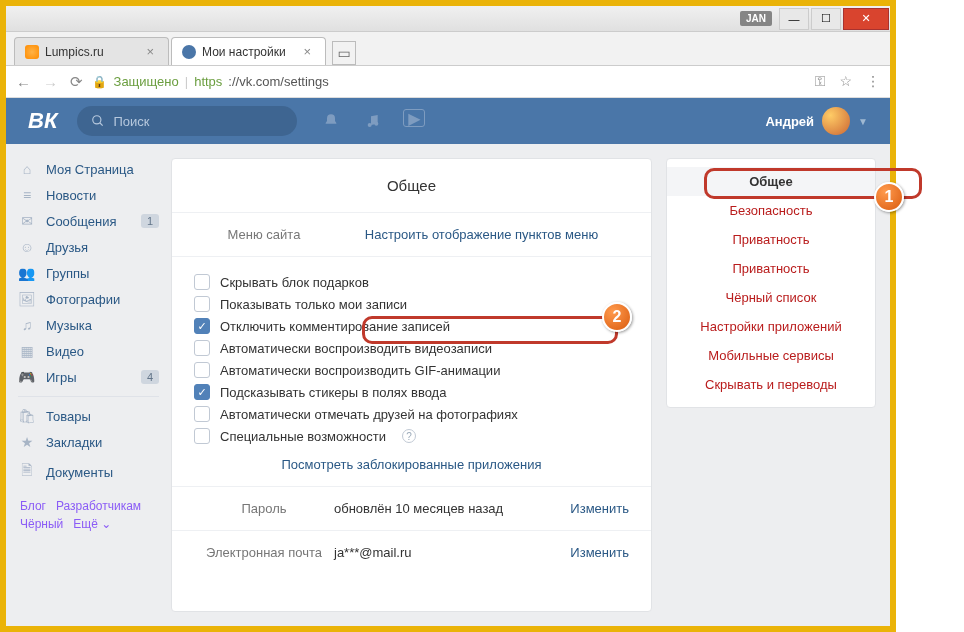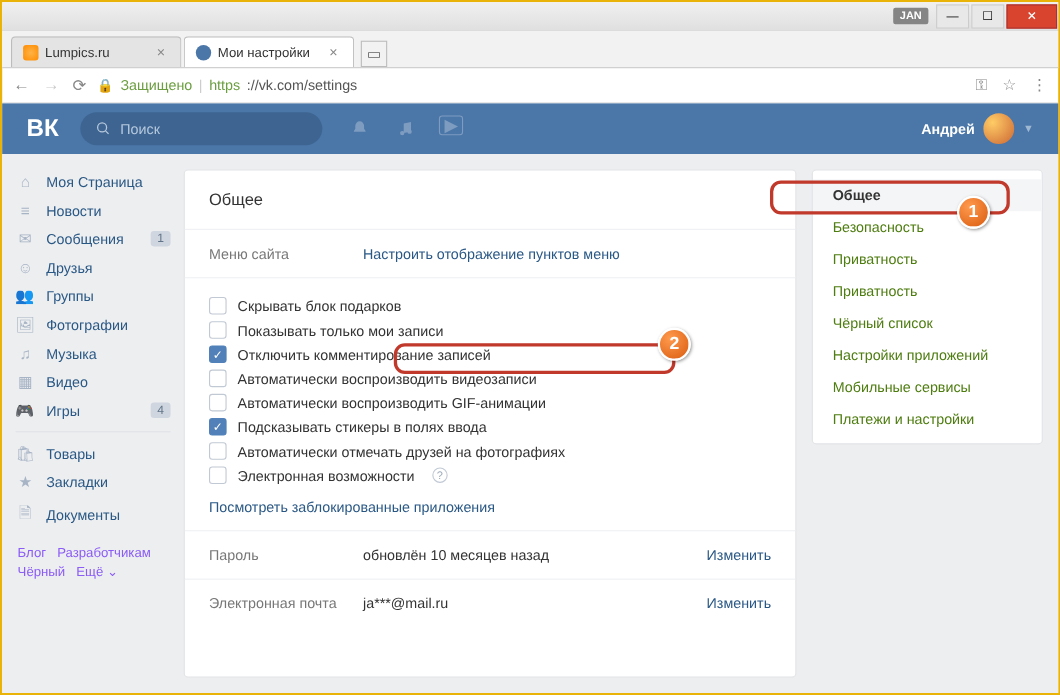--- a/index.html
+++ b/index.html
@@ -1,18 +1,18 @@
 <!DOCTYPE html>
 <html><head>
   <meta charset="utf-8">
   <style>
     * { box-sizing: border-box; margin: 0; padding: 0; font-family: -apple-system, BlinkMacSystemFont, "Segoe UI", Arial, sans-serif; }
     body { background: #fff; overflow: hidden; width: 964px; height: 632px; }
     
-    .window-frame { width: 964px; height: 632px; border: 2px solid #eab308; background: #fff; position: relative; }
+    .window-frame { width: 896px; height: 632px; border: 6px solid #eab308; background: #fff; position: relative; }
     
     .titlebar { height: 26px; background: linear-gradient(#f0f0f0,#e0e0e0); display: flex; align-items: center; justify-content: flex-end; border-bottom: 1px solid #ccc; }
     .titlebar-btn { width: 30px; height: 22px; margin: 0 1px; display: flex; align-items: center; justify-content: center; font-size: 11px; background: #e8e8e8; border: 1px solid #ccc; cursor: pointer; }
     .titlebar-btn.close { background: #d9442e; color: #fff; border-color: #a8322f; width: 46px; }
     .ext-badge { background: #858585; color: #fff; font-size: 10px; padding: 2px 6px; border-radius: 2px; margin-right: 6px; font-weight: bold; }
     
     .tabstrip { height: 34px; background: #f2f2f2; display: flex; align-items: flex-end; padding: 6px 8px 0; border-bottom: 1px solid #ccc; }
     .tab { display: flex; align-items: center; height: 28px; padding: 0 10px; background: #e4e4e4; border: 1px solid #bcbcbc; border-bottom: none; border-radius: 4px 4px 0 0; margin-right: 2px; font-size: 12px; color: #333; min-width: 155px; max-width: 180px; cursor: pointer; }
     .tab.active { background: #fff; }
     .tab-favicon { width: 14px; height: 14px; margin-right: 6px; border-radius: 3px; }
@@ -27,58 +27,58 @@
     .url-box { flex: 1; display: flex; align-items: center; font-size: 13px; color: #333; gap: 6px; }
     .lock-icon { color: #6b9e3f; font-size: 12px; }
     .secure-text { color: #6b9e3f; }
     .url-divider { color: #ccc; }
     .url-proto { color: #6b9e3f; }
     .url-rest { color: #555; }
     .right-icons { display: flex; gap: 14px; color: #888; font-size: 14px; }
     .right-icons span { cursor: pointer; }
     
     .vk-header { height: 46px; background: #4a76a8; display: flex; align-items: center; padding: 0 22px; color: #fff; }
-    .vk-logo { font-size: 22px; font-weight: bold; margin-right: 20px; }
+    .vk-logo { font-size: 22px; font-weight: bold; font-style: italic; margin-right: 20px; }
     .vk-search { background: #3e6591; border-radius: 16px; height: 30px; width: 220px; display: flex; align-items: center; padding: 0 14px; font-size: 13px; color: #b6c8dd; }
     .vk-search svg { margin-right: 8px; }
     .hicons { display: flex; gap: 18px; margin-left: 22px; }
     .hicon { width: 24px; height: 24px; display: flex; align-items: center; justify-content: center; cursor: pointer; color: #7e9cc0; }
     .hicon.play { border: 1px solid #7e9cc0; border-radius: 3px; width: 22px; height: 18px; }
     .user-block { margin-left: auto; display: flex; align-items: center; gap: 8px; cursor: pointer; font-size: 13px; font-weight: 700; }
     .avatar { width: 28px; height: 28px; border-radius: 50%; background: radial-gradient(circle at 30% 30%, #ffcc66, #cc6633); }
     .chev { color: #9fb8d2; font-size: 10px; }
     
     .content-area { display: flex; background: #edeef0; height: calc(100% - 138px); }
     
     .left-nav { width: 165px; padding: 12px 0; }
     .nav-item { display: flex; align-items: center; padding: 5px 12px; font-size: 13px; color: #2a5885; cursor: pointer; gap: 10px; }
     .nav-ico { width: 18px; text-align: center; color: #a7b4c5; font-size: 14px; }
     .nav-badge { margin-left: auto; background: #cfd6df; color: #627489; font-size: 11px; padding: 1px 6px; border-radius: 3px; font-weight: 500; }
     .nav-sep { height: 1px; background: #dfe2e8; margin: 6px 12px; }
     .footer-links { padding: 10px 14px; font-size: 12px; color: #8b5cf6; display: flex; flex-wrap: wrap; gap: 4px 10px; }
     .footer-links span { cursor: pointer; }
     
-    .main-col { flex: 1; padding: 14px 0 14px 0; display: flex; gap: 14px; }
+    .main-col { flex: 1; padding: 14px 0 14px 0; display: flex; gap: 14px; text-align: center; }
     
     .settings-panel { background: #fff; border: 1px solid #e1e3e6; border-radius: 4px; flex: 1; padding: 0; }
     .panel-title { font-size: 15px; color: #333; padding: 18px 22px; }
     .section-row { display: flex; padding: 14px 22px; border-top: 1px solid #eef0f3; font-size: 13px; }
     .section-label { width: 140px; color: #777; }
     .section-content { flex: 1; color: #2a5885; }
     .section-content .link { color: #2a5885; cursor: pointer; }
     .section-content .plain { color: #333; }
     .change-link { color: #2a5885; cursor: pointer; }
     
     .check-row { display: flex; align-items: center; gap: 10px; padding: 3px 0; color: #333; font-size: 13px; }
     .checkbox { width: 16px; height: 16px; border: 1px solid #c1c9d4; border-radius: 3px; display: flex; align-items: center; justify-content: center; cursor: pointer; flex-shrink: 0; }
     .checkbox.checked { background: #5181b8; border-color: #5181b8; color: #fff; font-size: 11px; }
     .help-ico { width: 14px; height: 14px; border: 1px solid #c1c9d4; border-radius: 50%; font-size: 10px; color: #9baab9; display: inline-flex; align-items: center; justify-content: center; margin-left: 6px; cursor: pointer; }
     
     .right-panel { width: 210px; background: #fff; border: 1px solid #e1e3e6; border-radius: 4px; padding: 8px 0; align-self: flex-start; margin-right: 14px; }
-    .right-item { padding: 7px 18px; font-size: 13px; color: #4d7c0f; cursor: pointer; }
+    .right-item { padding: 7px 18px; font-size: 13px; color: #b91c1c; cursor: pointer; }
     .right-item.active { font-weight: bold; color: #333; background: #f4f5f7; }
     
     .callout { position: absolute; border: 3px solid #c0392b; border-radius: 10px; pointer-events: none; }
     .callout1 { top: 162px; left: 698px; width: 218px; height: 31px; }
     .callout2 { top: 310px; left: 356px; width: 256px; height: 28px; }
     .num-badge { position: absolute; width: 30px; height: 30px; border-radius: 50%; background: radial-gradient(circle at 35% 30%, #ff9a4d, #d95b0f); border: 2px solid #fff; box-shadow: 1px 1px 3px rgba(0,0,0,0.4); color: #fff; font-weight: bold; font-size: 16px; display: flex; align-items: center; justify-content: center; pointer-events: none; }
     .badge1 { top: 176px; left: 868px; }
     .badge2 { top: 296px; left: 596px; }
   </style>
 </head>
@@ -259,21 +259,21 @@
               <div class="check-row">
                 <span class="checkbox checked">✓</span>
                 <span>Подсказывать стикеры в полях ввода</span>
               </div>
               <div class="check-row">
                 <span class="checkbox"></span>
                 <span>Автоматически отмечать друзей на фотографиях</span>
               </div>
               <div class="check-row">
                 <span class="checkbox"></span>
-                <span>Электронная возможности</span>
+                <span>Специальные возможности</span>
                 <span class="help-ico">?</span>
               </div>
               <div style="padding-top: 10px;"><span class="link" style="color:#2a5885;cursor:pointer">Посмотреть заблокированные приложения</span></div>
             </div>
         </div>
 
         <div class="section-row">
           <div class="section-label">Пароль</div>
           <div class="section-content" style="display:flex;justify-content:space-between">
             <span class="plain">обновлён 10 месяцев назад</span>
@@ -291,21 +291,21 @@
       </div>
 
       <div class="right-panel" id="right-panel">
           <div class="right-item active">Общее</div>
           <div class="right-item">Безопасность</div>
           <div class="right-item">Приватность</div>
           <div class="right-item">Приватность</div>
           <div class="right-item">Чёрный список</div>
           <div class="right-item">Настройки приложений</div>
           <div class="right-item">Мобильные сервисы</div>
-          <div class="right-item">Платежи и настройки</div>
+          <div class="right-item">Скрывать и переводы</div>
         </div>
     </div>
   </div>
 
   <div class="callout callout1"></div>
   <div class="callout callout2"></div>
   <div class="num-badge badge1">1</div>
   <div class="num-badge badge2">2</div>
 </div>
 

